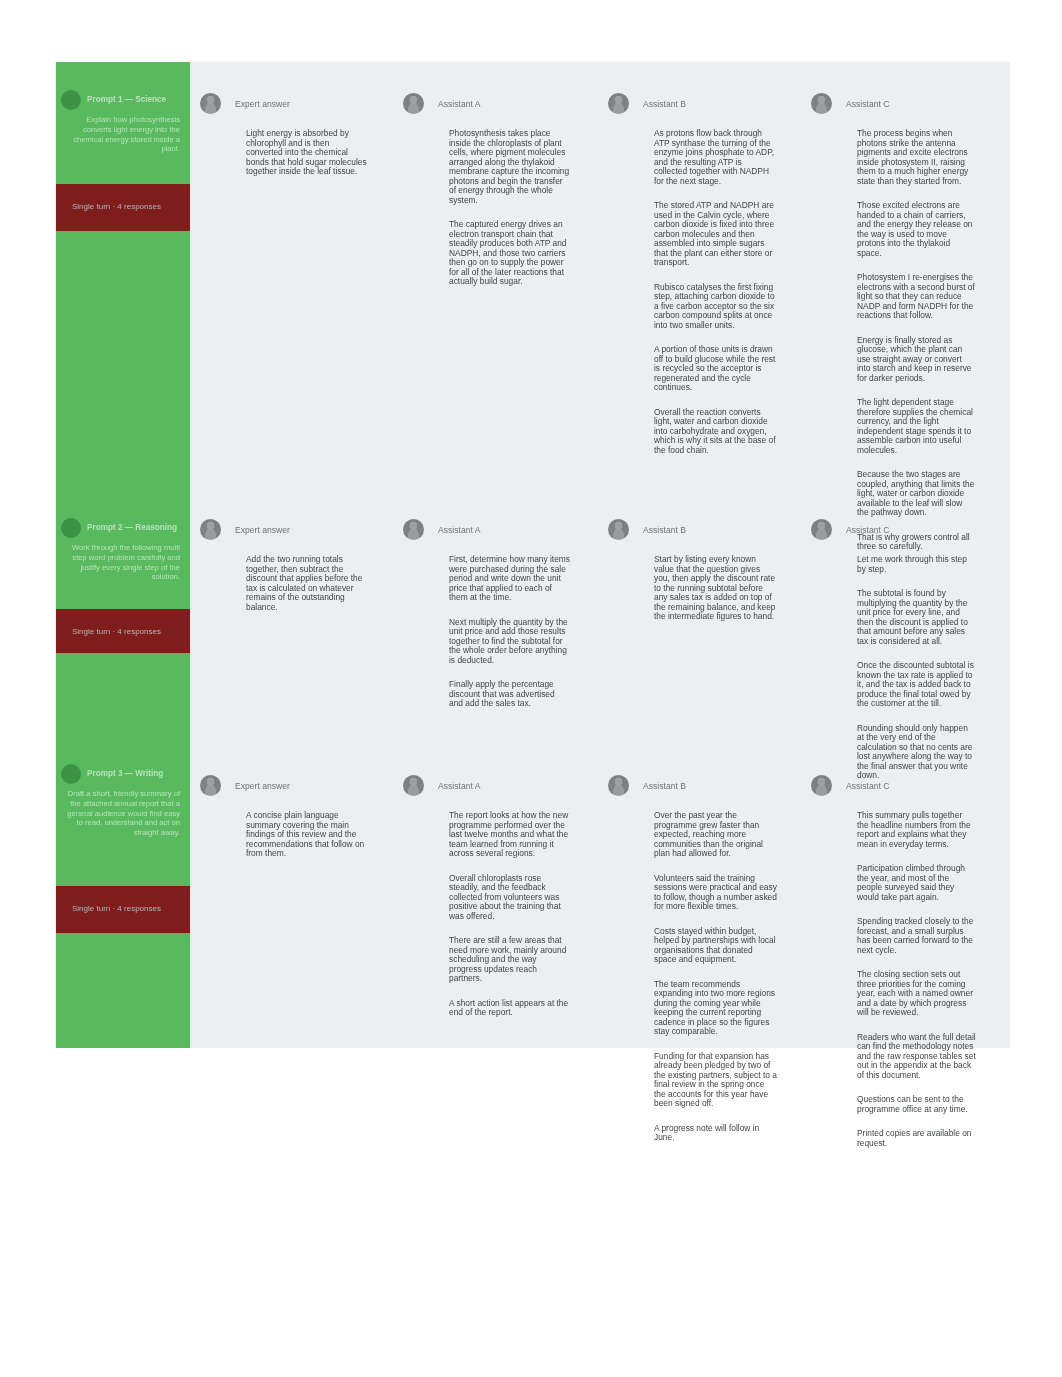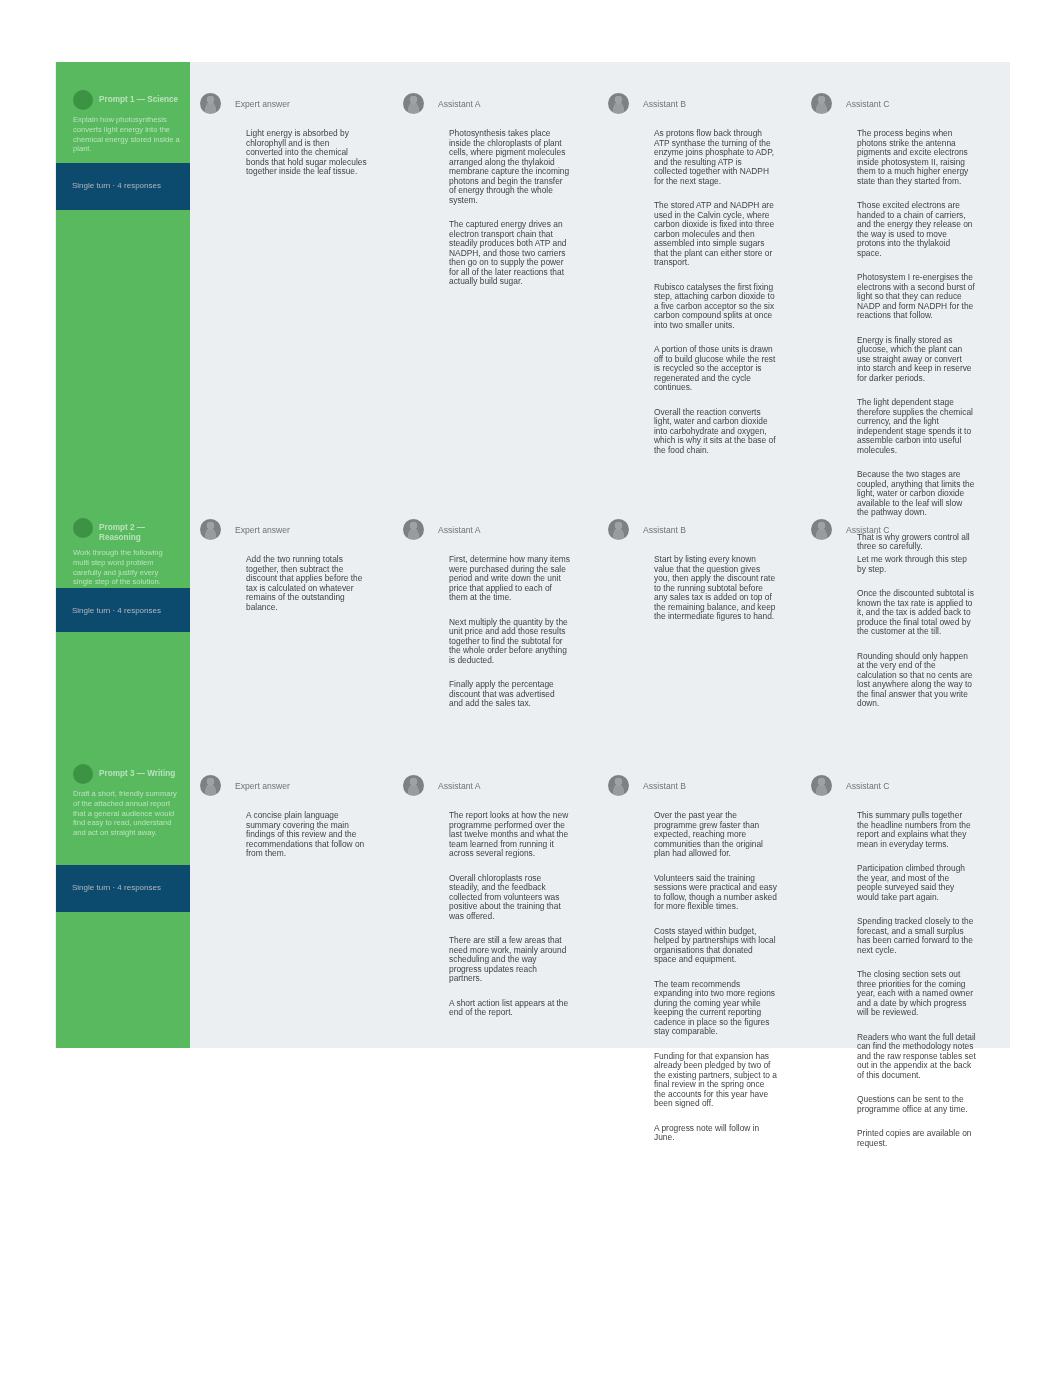--- a/index.html
+++ b/index.html
@@ -1,27 +1,27 @@
 <!DOCTYPE html>
 <html><head>
 <meta charset="utf-8">
 <title>Model Response Comparison</title>
 <style>
   html,body{margin:0;padding:0;background:#ffffff;width:1062px;height:1377px;overflow:hidden;}
   body{font-family:"Liberation Sans",sans-serif;}
   #sheet{position:absolute;left:55px;top:62px;width:955px;height:986px;background:#eceff1;}
 
   .qrail{position:absolute;left:1px;width:134px;background:#58b95e;}
-  .qcard{position:absolute;left:1px;width:134px;box-sizing:border-box;padding:0 10px 0 17px;color:#fff;}
+  .qcard{position:absolute;left:1px;width:134px;box-sizing:border-box;padding:0 10px 0 5px;color:#fff;text-align:right;}
   .qhead{display:flex;align-items:flex-start;}
   .qav{width:20px;height:20px;border-radius:50%;background:#3c9343;flex:0 0 20px;margin-right:6px;}
   .qtitle{font-size:8.2px;line-height:10px;font-weight:bold;color:#ffffff;opacity:.58;padding-top:5px;}
   .qbody{font-size:7.6px;line-height:9.8px;color:#ffffff;opacity:.58;margin-top:5px;margin-left:0px;}
-  .qmeta{position:absolute;left:1px;width:134px;background:#0c4a6e;box-sizing:border-box;
-         padding:18px 8px 21px 16px;font-size:8px;line-height:9px;color:#b3b6ba;white-space:nowrap;}
+  .qmeta{position:absolute;left:1px;width:134px;background:#7f1d1d;box-sizing:border-box;
+         padding:18px 8px 21px 16px;font-size:8px;line-height:9px;color:#b3b6ba;white-space:nowrap;margin-top:21px;}
 
   .cell{position:absolute;box-sizing:border-box;width:182px;}
   .chead{display:flex;align-items:center;height:21px;gap:7px;}
   .av{width:21px;height:21px;border-radius:50%;flex:0 0 21px;margin-right:7px;overflow:hidden;
       background:#7d8184;
       background-image:radial-gradient(circle at 50% 32%, #9ea2a5 0 22%, rgba(158,162,165,0) 23%),
                        radial-gradient(ellipse at 50% 98%, #989c9f 0 40%, rgba(152,156,159,0) 42%);}
   .nm{font-size:8.6px;color:#6e7275;white-space:nowrap;}
   .bd{margin-top:8px;margin-left:31px;font-size:8.4px;line-height:9.5px;color:#3f4447;text-align:left;}
   .bd p{margin:15px;}
@@ -134,20 +134,21 @@
         <p>Start by listing every known value that the question gives you, then apply the discount rate to the running subtotal before any sales tax is added on top of the remaining balance, and keep the intermediate figures to hand.</p>
       </div>
   </div>
   <div class="cell" style="left:756px;top:457px;width:180px">
     <div class="chead">
         <span class="av"></span>
         <span class="nm">Assistant C</span>
       </div>
     <div class="bd">
         <p>Let me work through this step by step.</p>
+        <p>The subtotal is found by multiplying the quantity by the unit price for every line, and then the discount is applied to that amount before any sales tax is considered at all.</p>
         <p>Once the discounted subtotal is known the tax rate is applied to it, and the tax is added back to produce the final total owed by the customer at the till.</p>
         <p>Rounding should only happen at the very end of the calculation so that no cents are lost anywhere along the way to the final answer that you write down.</p>
       </div>
   </div>
   <div class="cell" style="left:145px;top:713px;width:182px">
     <div class="chead">
         <span class="av"></span>
         <span class="nm">Expert answer</span>
       </div>
     <div class="bd">

